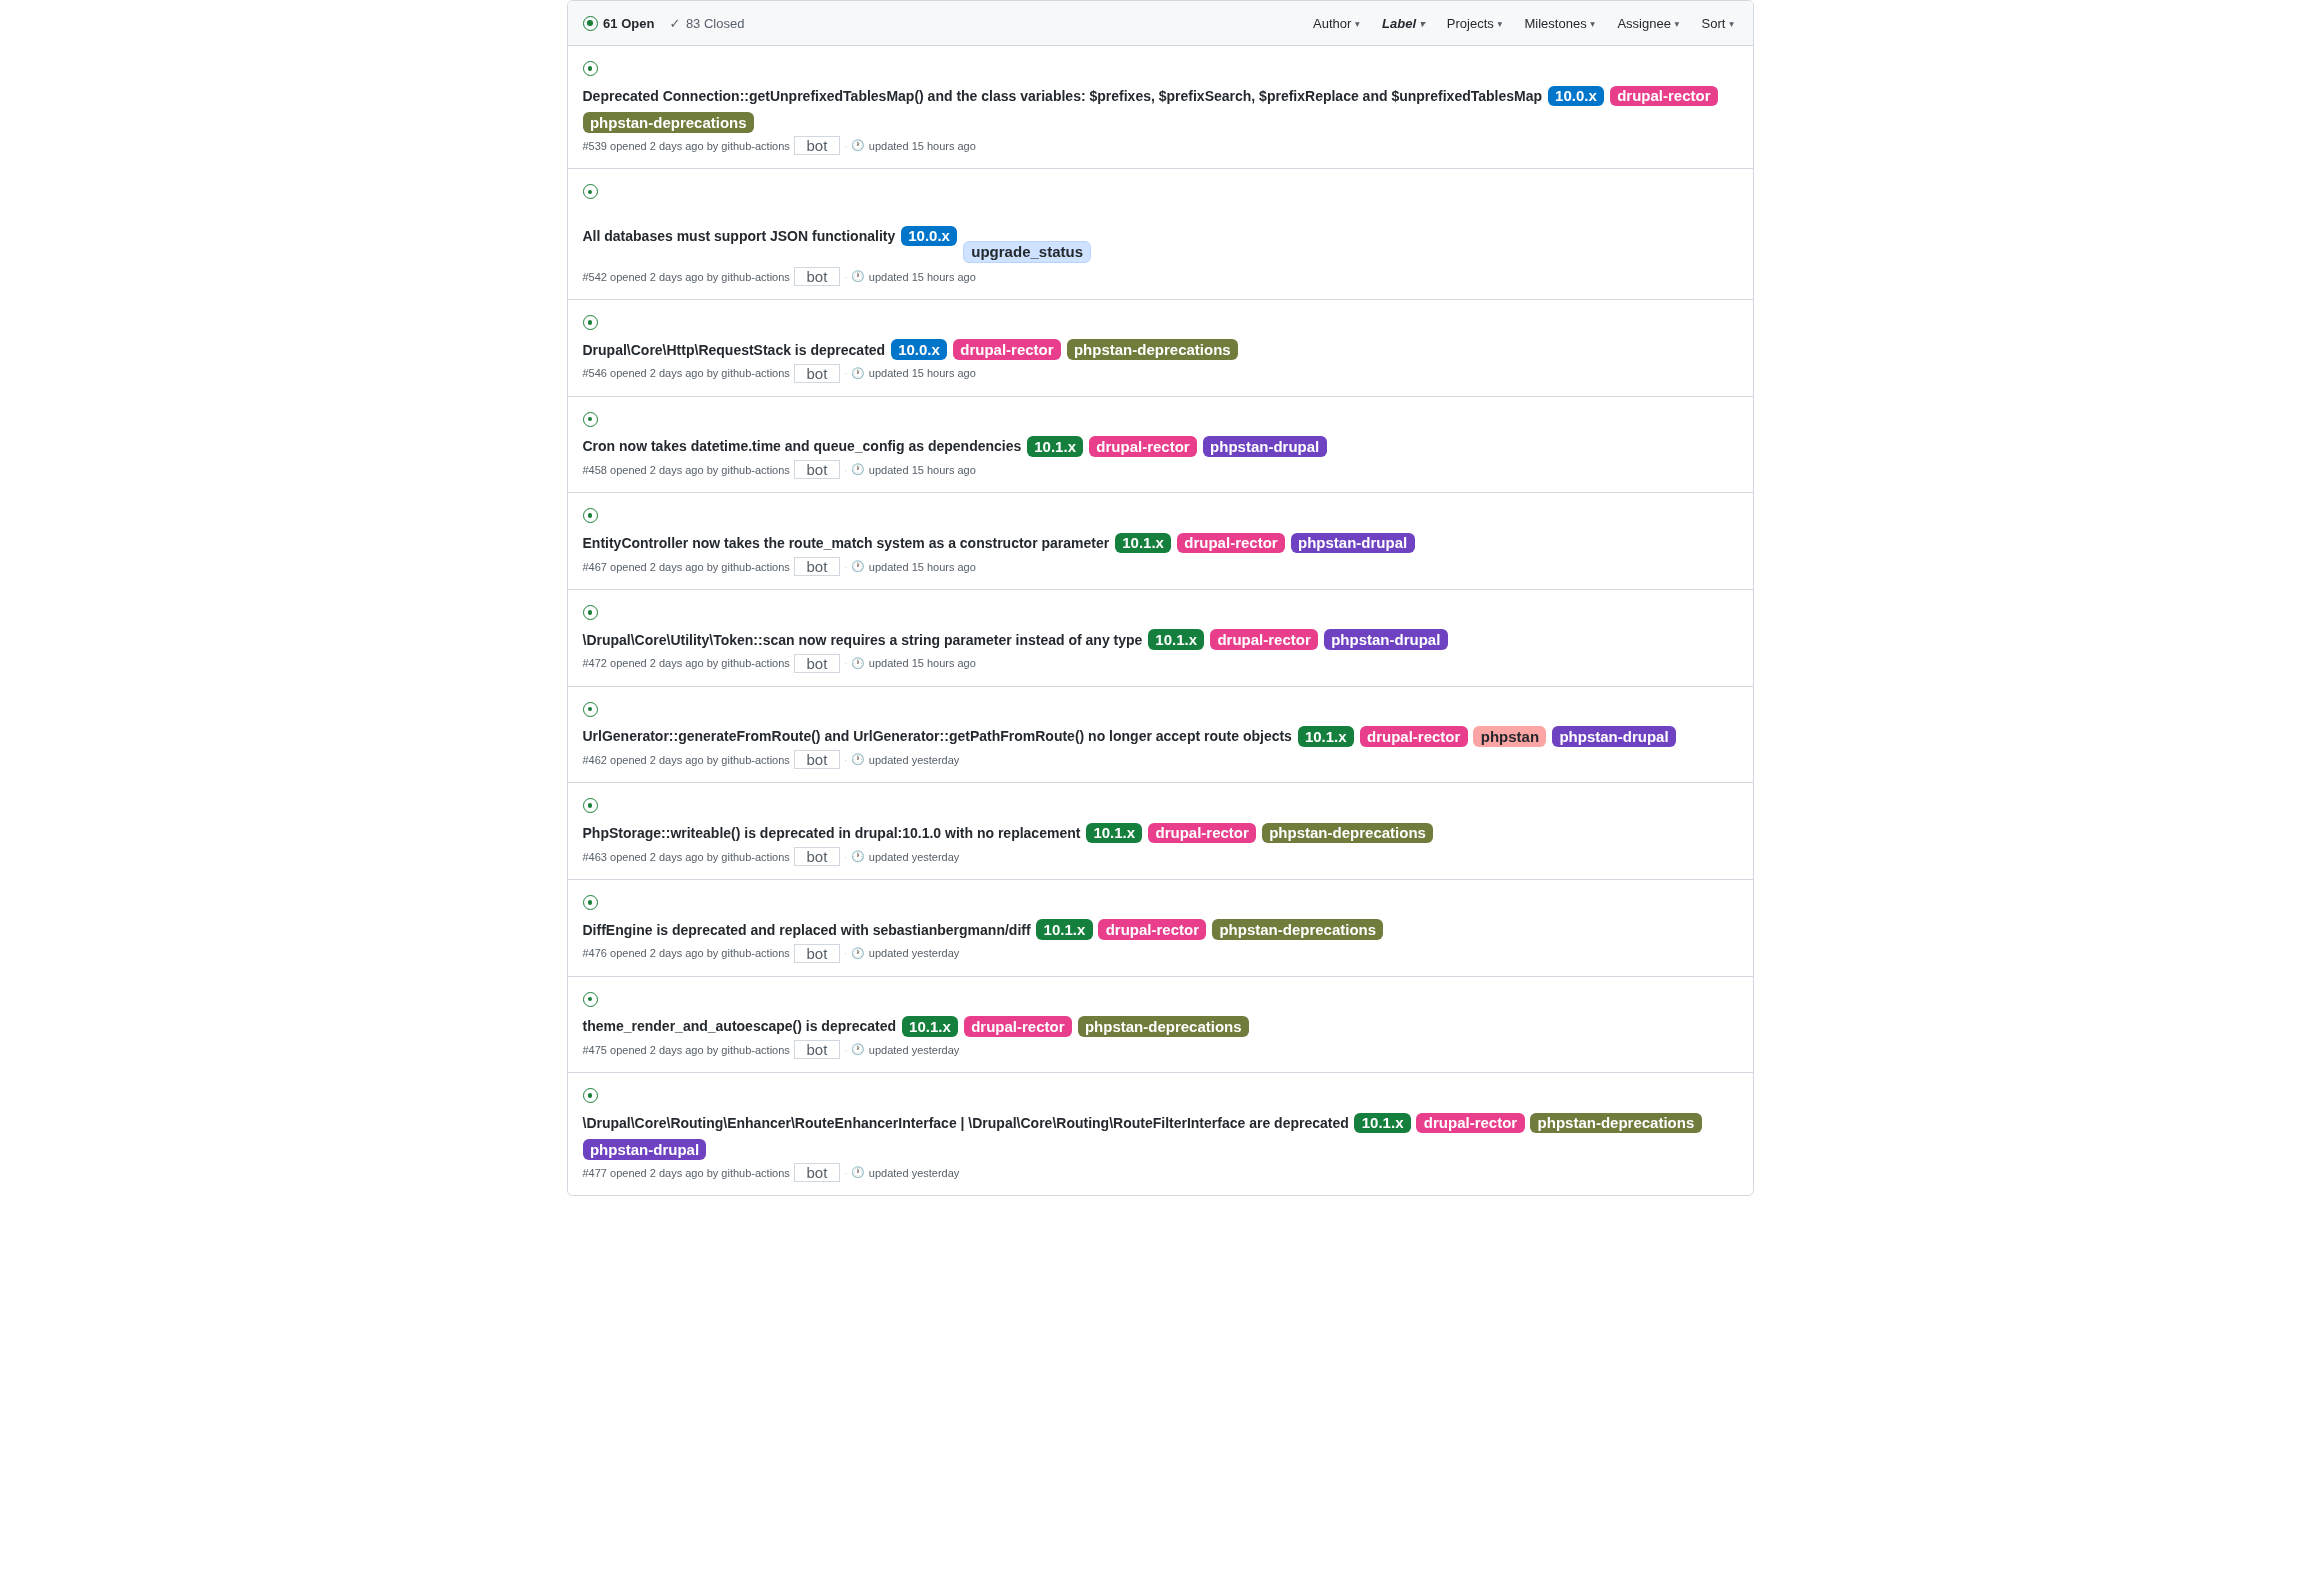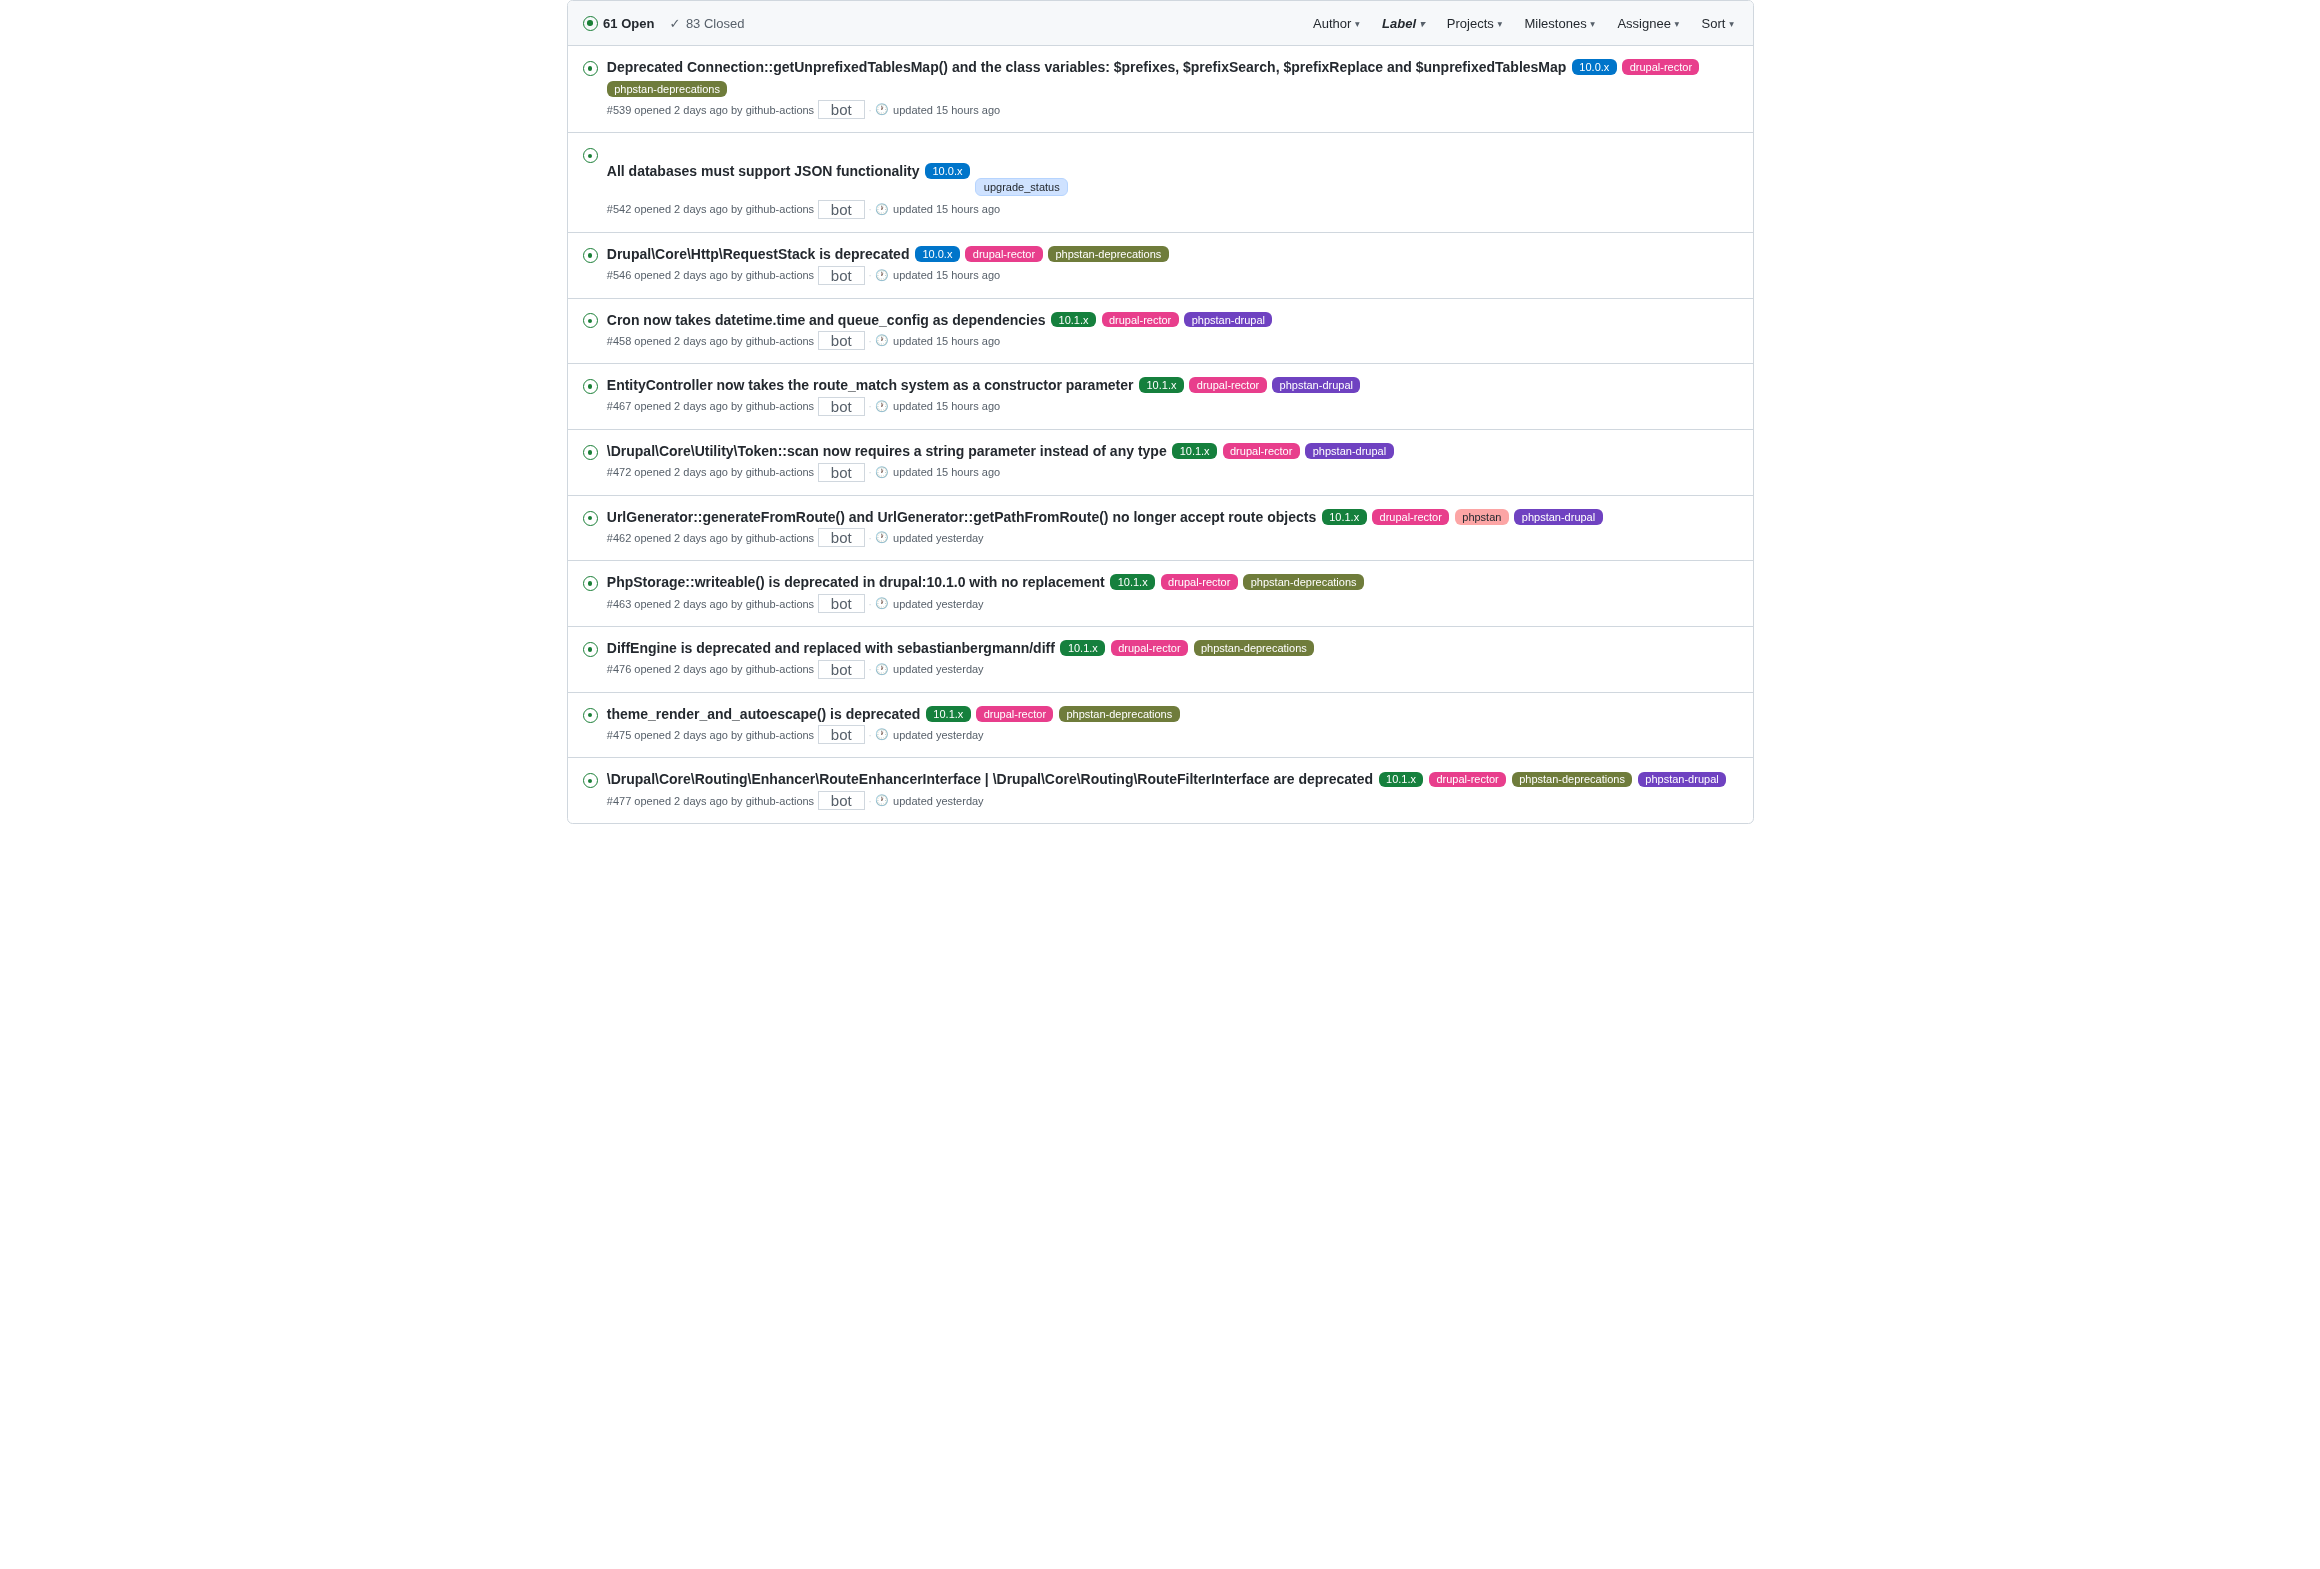--- a/index.html
+++ b/index.html
@@ -82,20 +82,21 @@
     }
     .filter-btn .chevron { font-size: 9.3px; color: #57606a; }
     .filter-btn.bold { font-weight: 600; font-style: italic; }
     .issue-list { list-style: none; }
     .issue-item {
       display: flex;
       align-items: flex-start;
       padding: 13px 15px;
       border-bottom: 0.9px solid #d0d7de;
       gap: 9.3px;
+      flex-direction: column;
     }
     .issue-item:last-child { border-bottom: none; }
     .issue-icon {
       margin-top: 1.9px;
       flex-shrink: 0;
       width: 15px;
       height: 15px;
       border: 1.9px solid #1a7f37;
       border-radius: 50%;
       display: flex;
@@ -120,22 +121,22 @@
     .issue-title {
       font-size: 14px;
       font-weight: 600;
       color: #24292f;
       cursor: pointer;
     }
     .label {
       display: inline-block;
       padding: 1.9px 7.4px;
       border-radius: 6px;
-      font-size: 11px;
-      font-weight: 400;
+      font-size: 15px;
+      font-weight: 700;
       white-space: nowrap;
     }
     .label-10x { background: #0075ca; color: #fff; }
     .label-101x { background: #15803d; color: #fff; }
     .label-drupal-rector { background: #e83e8c; color: #fff; }
     .label-phpstan-deprecations { background: #6f7c3b; color: #fff; }
     .label-upgrade-status { background: #cfe2ff; color: #24292f; border: 0.9px solid #b6d4fe; margin-top: 32px; }
     .label-phpstan-drupal { background: #6f42c1; color: #fff; }
     .label-phpstan { background: #fca5a5; color: #24292f; }
     .issue-meta {

